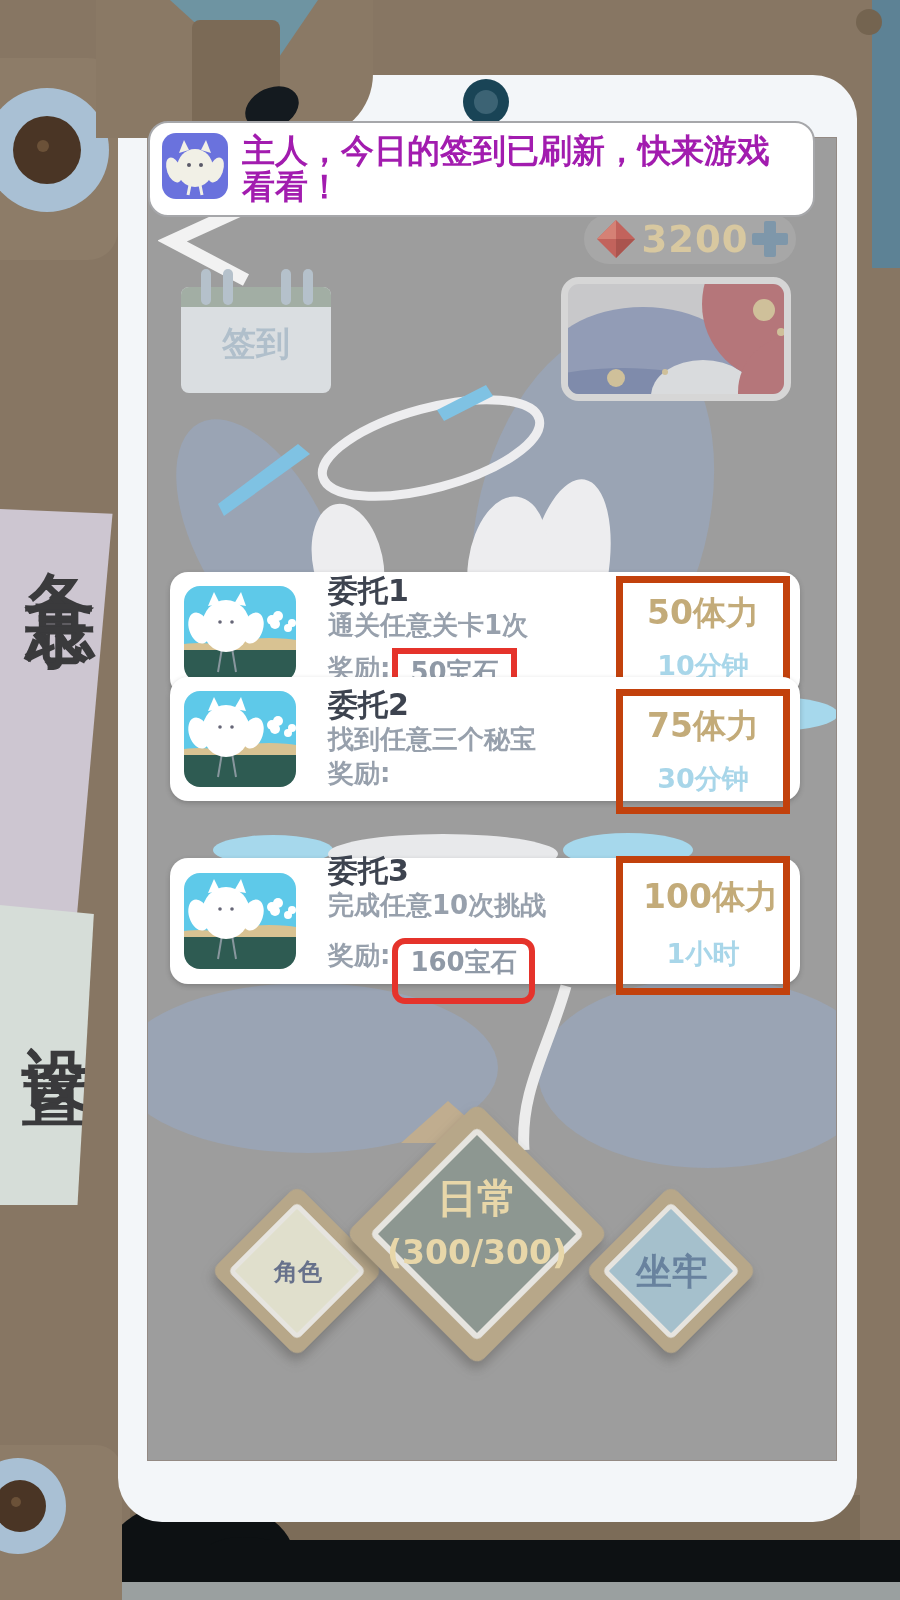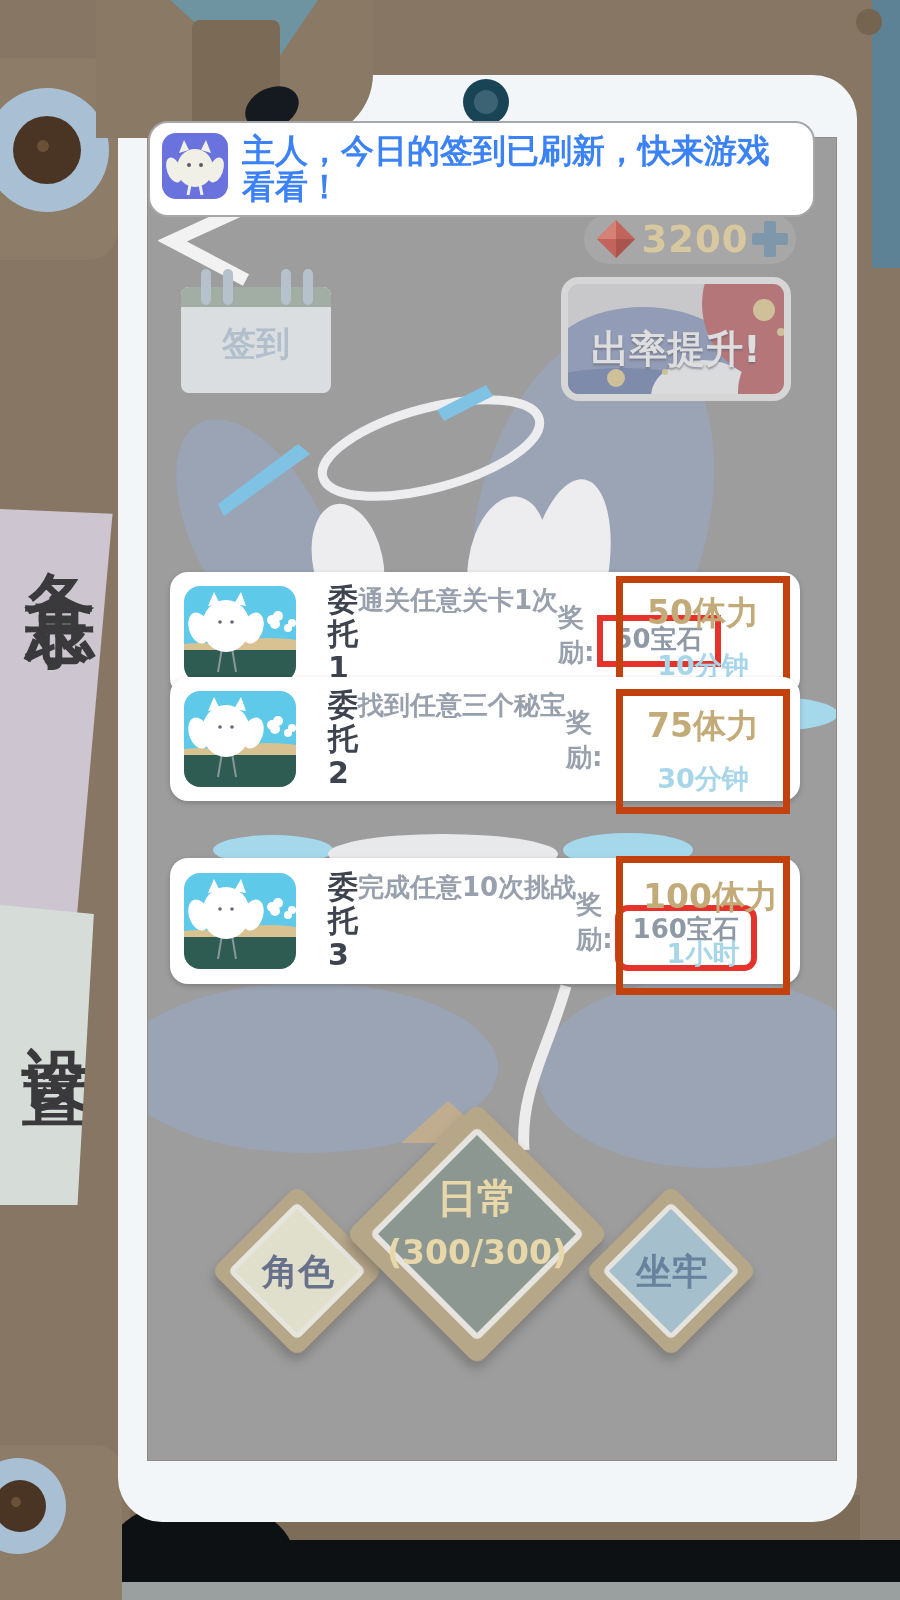--- a/index.html
+++ b/index.html
@@ -45,32 +45,32 @@
   .diamond .fill{border:6px solid #e6e4df;border-radius:6px;}
   #dia-daily{left:236px;top:1003px;width:186px;height:186px;}
   #dia-daily .fill{width:152px;height:152px;background:#8d9791;}
   #dia-char{left:88px;top:1072px;width:122px;height:122px;}
   #dia-char .fill{width:98px;height:98px;border-width:5px;background:#e0dfcc;}
   #dia-jail{left:462px;top:1072px;width:122px;height:122px;}
   #dia-jail .fill{width:98px;height:98px;border-width:5px;background:#a5c0cc;}
   .dia-label{position:absolute;transform:translate(-50%,-50%);font-weight:bold;text-align:center;white-space:nowrap;}
   #lbl-daily{left:329px;top:1060px;font-size:40px;color:#e8d7a9;}
   #lbl-daily-sub{left:329px;top:1114px;font-size:33px;color:#e8d7a9;}
-  #lbl-char{left:150px;top:1134px;font-size:36px;color:#67718b;}
+  #lbl-char{left:150px;top:1134px;font-size:24px;color:#67718b;}
   #lbl-jail{left:524px;top:1134px;font-size:36px;color:#68829e;}
 
   
   #notification{left:148px;top:121px;width:667px;min-height:88px;background:#fff;border:2px solid #a6a7aa;border-radius:20px;display:flex;align-items:flex-start;padding:10px 12px;z-index:30;}
   #notif-icon{width:66px;height:66px;background:#6a72dd;border-radius:14px;flex:0 0 66px;}
-  #notif-msg{margin-left:14px;width:552px;font-size:33px;line-height:36px;font-weight:bold;color:#3b82f6;}
+  #notif-msg{margin-left:14px;width:552px;font-size:33px;line-height:36px;font-weight:bold;color:#a21caf;}
 
   .quest-card{left:170px;width:630px;height:124px;background:#fff;border-radius:18px;box-shadow:0 2px 5px rgba(40,40,40,.25);display:flex;align-items:center;padding:0 14px;z-index:30;overflow:visible;}
   #card-1{top:572px;} #card-2{top:677px;} #card-3{top:858px;height:126px;align-items:center;}
   .thumb{width:112px;height:96px;border-radius:16px;overflow:hidden;flex:0 0 112px;}
-  .qmid{margin-left:32px;width:260px;display:flex;flex-direction:row;}
+  .qmid{margin-left:32px;width:260px;display:flex;flex-direction:column;}
   .qtitle{font-size:30px;font-weight:bold;color:#3d434f;line-height:34px;}
   .qdesc{font-size:26px;font-weight:bold;color:#97a0ac;line-height:30px;margin-top:2px;white-space:nowrap;}
   .qreward{font-size:26px;font-weight:bold;color:#97a0ac;display:flex;align-items:center;margin-top:2px;}
   .gem-box{position:relative;border:6px solid #e5332b;padding:1px 12px 4px;margin-left:2px;color:#8f99a6;white-space:nowrap;}
   #card-1 .gem-box{top:6px;} #card-2 .gem-box{top:9px;} #card-3 .gem-box{top:16px;padding-bottom:18px;border-radius:13px;}
   .reward-box{position:absolute;right:10px;width:174px;border:7px solid #c2410c;text-align:center;padding:8px 4px 10px;background:transparent;}
   #card-1 .reward-box{top:4px;} #card-2 .reward-box{top:12px;} #card-3 .reward-box{top:-2px;padding:12px 20px 16px;}
   .stamina{font-size:33px;font-weight:bold;color:#c3ab79;white-space:nowrap;}
   .duration{font-size:27px;font-weight:bold;color:#a8d6e9;margin-top:12px;white-space:nowrap;}
   #card-3 .duration{margin-top:16px;}
@@ -174,21 +174,20 @@
         <ellipse cx="75" cy="85" rx="100" ry="62" fill="#929cb6"></ellipse>
         <ellipse cx="55" cy="118" rx="110" ry="34" fill="#7f8bab"></ellipse>
         <ellipse cx="135" cy="112" rx="52" ry="36" fill="#d9dbdd"></ellipse>
         <circle cx="212" cy="20" r="78" fill="#b5767a"></circle>
         <circle cx="226" cy="108" r="56" fill="#b5767a"></circle>
         <circle cx="196" cy="26" r="11" fill="#cfc09a"></circle>
         <circle cx="48" cy="94" r="9" fill="#cfc09a"></circle>
         <circle cx="97" cy="88" r="3" fill="#cfc09a"></circle>
         <circle cx="213" cy="48" r="4" fill="#cfc09a"></circle>
       </svg>
-      <div class="label">出率提升!</div>
     </div>
 
     <div id="dia-char" class="diamond">
         <div class="fill"></div>
       </div>
     <div id="dia-daily" class="diamond">
         <div class="fill"></div>
       </div>
     <div id="dia-jail" class="diamond">
         <div class="fill"></div>

